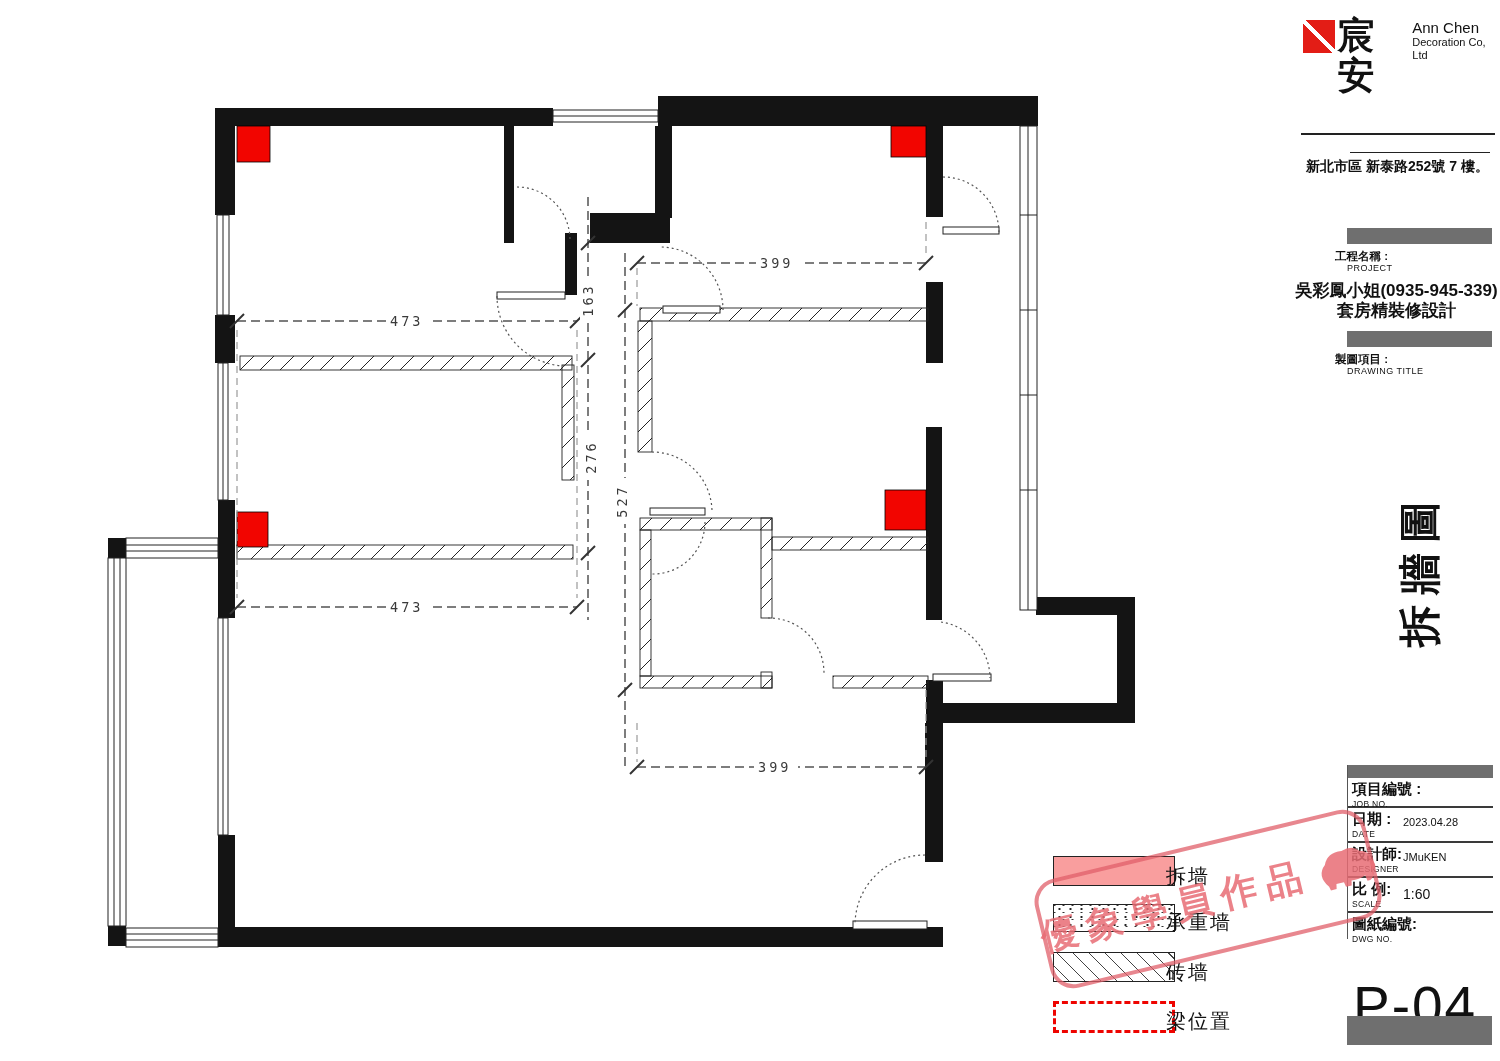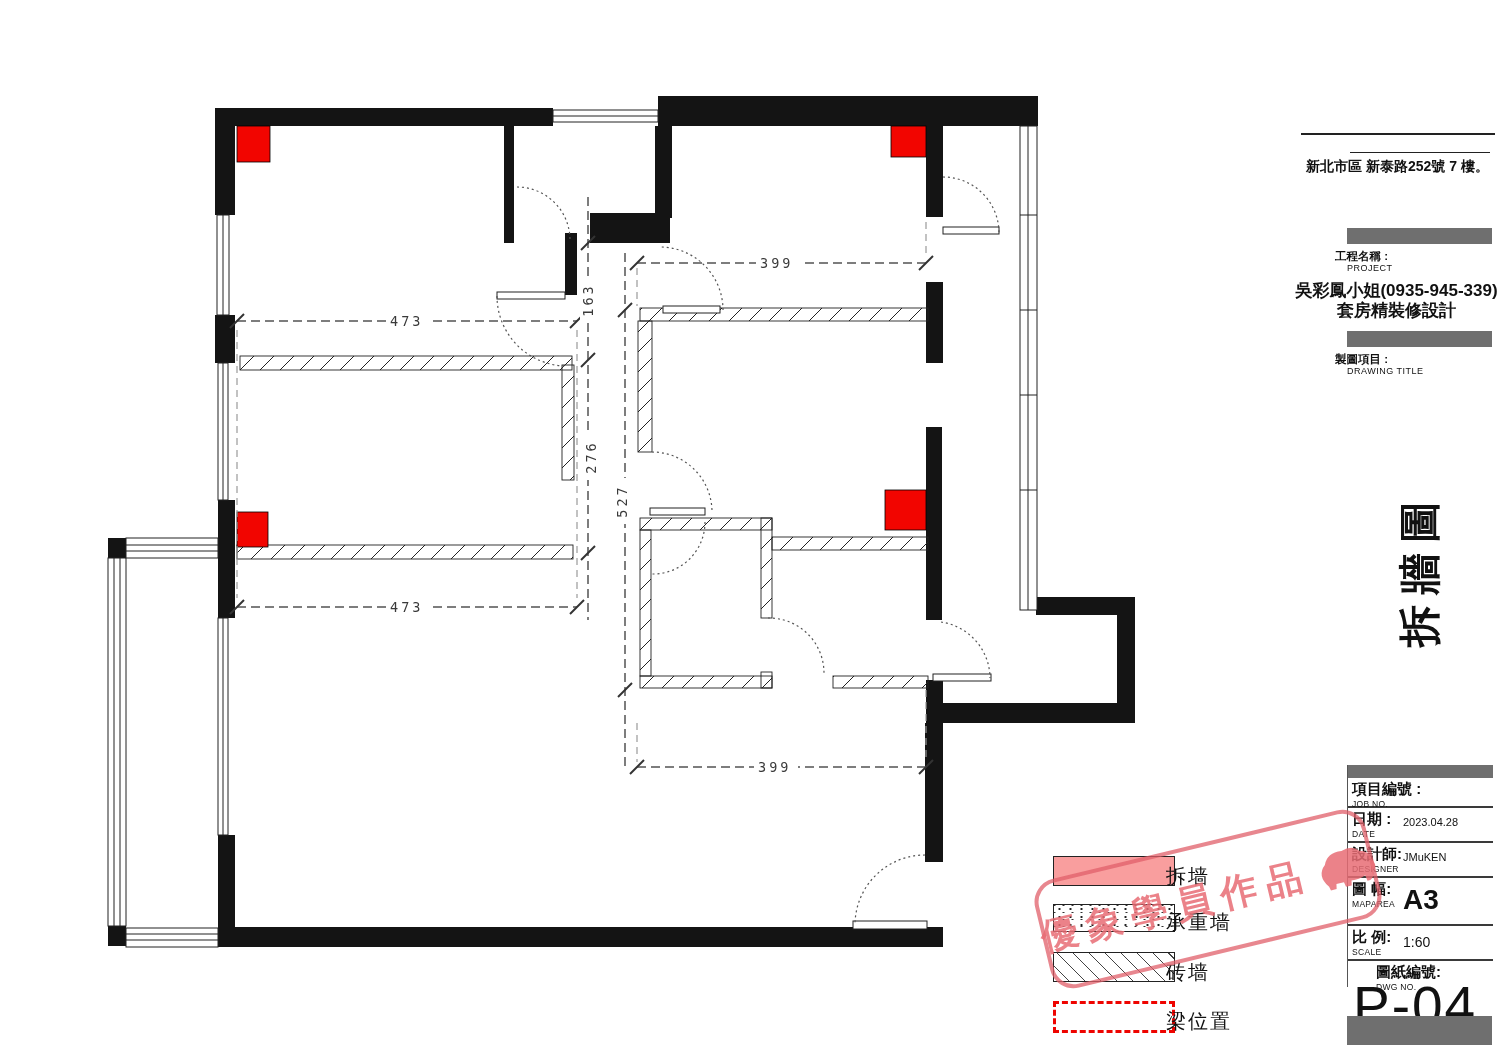--- a/index.html
+++ b/index.html
@@ -33,21 +33,21 @@
              font-size:17px;font-weight:bold;}
   .pn1{top:279px;} .pn2{top:299px;}
   .vtitle{position:absolute;left:40px;top:545px;width:170px;height:48px;
           transform:rotate(-90deg);font-size:42px;font-weight:bold;letter-spacing:10px;
           text-align:center;line-height:48px;}
 
   
   .tblock{position:absolute;left:52px;top:765px;width:145px;border-left:1px solid #555;}
   .tbar{width:145px;height:13px;background:#6f6f6f;}
   .trow{position:relative;border-bottom:2px solid #3a3a3a;padding:2px 0 0 4px;}
-  .trow.last{border-bottom:none;margin-left:24px;}
+  .trow.last{border-bottom:none;}
   .r1{height:26px;} .r2{height:31px;} .r3{height:31px;} .r4{height:44px;} .r5{height:31px;} .r6{height:24px;}
   .trow .cn{font-size:15px;font-weight:bold;display:block;}
   .trow .en{font-size:8.5px;display:block;letter-spacing:.3px;}
   .trow .val{position:absolute;right:2px;top:8px;width:88px;text-align:left;font-size:11px;}
   .r4 .val{font-size:28px;font-weight:bold;top:6px;font-family:"Liberation Sans",sans-serif;}
   .r5 .val{font-size:14px;}
   .sheet-no{position:absolute;left:58px;top:962px;font-size:55px;letter-spacing:2px;
             font-family:Liberation Sans, sans-serif;margin-top:12px;}
   .bbar{position:absolute;left:52px;top:1016px;width:145px;height:29px;background:#6f6f6f;}
 
@@ -241,20 +241,28 @@
     <div class="lg-label ll1">拆墙</div>
     <div class="lg-swatch sw-bearing"></div>
     <div class="lg-label ll2">承重墙</div>
     <div class="lg-swatch sw-brick"></div>
     <div class="lg-label ll3">砖墙</div>
     <div class="lg-swatch sw-beam"></div>
     <div class="lg-label ll4">梁位置</div>
   </div>
 
   <div class="sidebar">
+    <div class="logo-row">
+      <span class="logo-mark"></span>
+      <span class="brand-cn">宸安</span>
+      <span class="brand-en">
+        <div class="l1">Ann Chen</div>
+        <div class="l2">Decoration Co, Ltd</div>
+      </span>
+    </div>
     <div class="divider"></div>
     <div class="addr-overline"></div>
     <div class="site-address">新北市區 新泰路252號 7 樓。</div>
 
     <div class="bar bar1"></div>
     <div class="fl-cn pj-cn">工程名稱 :</div>
     <div class="fl-en pj-en">PROJECT</div>
     <div class="proj-name pn1">吳彩鳳小姐(0935-945-339)</div>
     <div class="proj-name pn2">套房精裝修設計</div>
 
@@ -274,25 +282,20 @@
       <div class="trow r2">
         <span class="cn">日期 :</span>
         <span class="en">DATE</span>
         <span class="val">2023.04.28</span>
       </div>
       <div class="trow r3">
         <span class="cn">設計師:</span>
         <span class="en">DESIGNER</span>
         <span class="val">JMuKEN</span>
       </div>
-      <div class="trow r4">
-        <span class="cn">圖 幅:</span>
-        <span class="en">MAPAREA</span>
-        <span class="val">A3</span>
-      </div>
       <div class="trow r5">
         <span class="cn">比 例:</span>
         <span class="en">SCALE</span>
         <span class="val">1:60</span>
       </div>
       <div class="trow r6 last">
         <span class="cn">圖紙編號:</span>
         <span class="en">DWG NO.</span>
       </div>
     </div>

